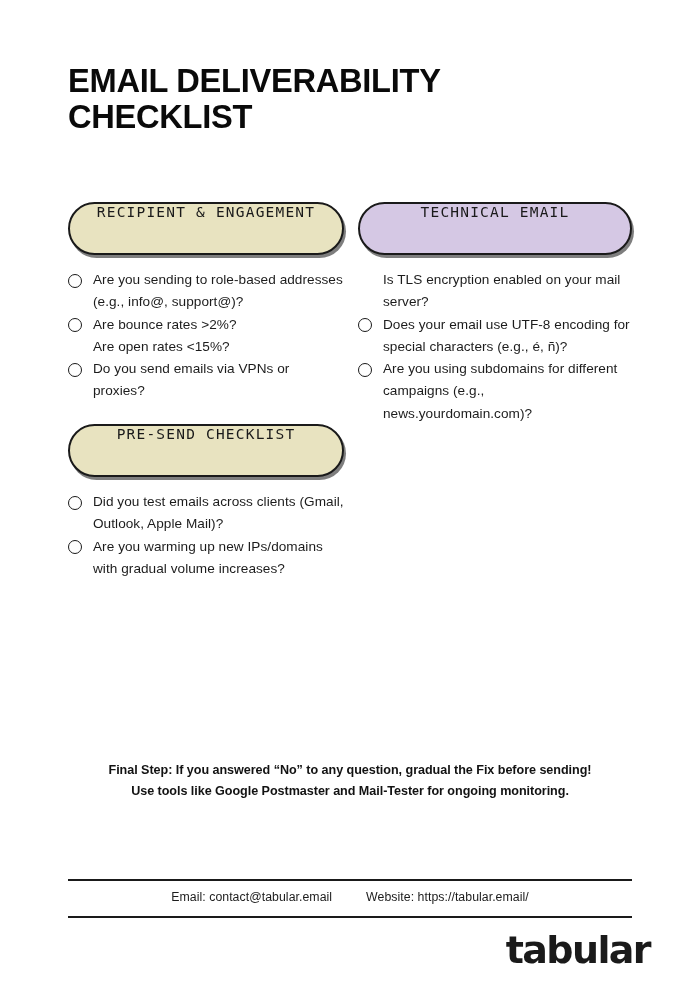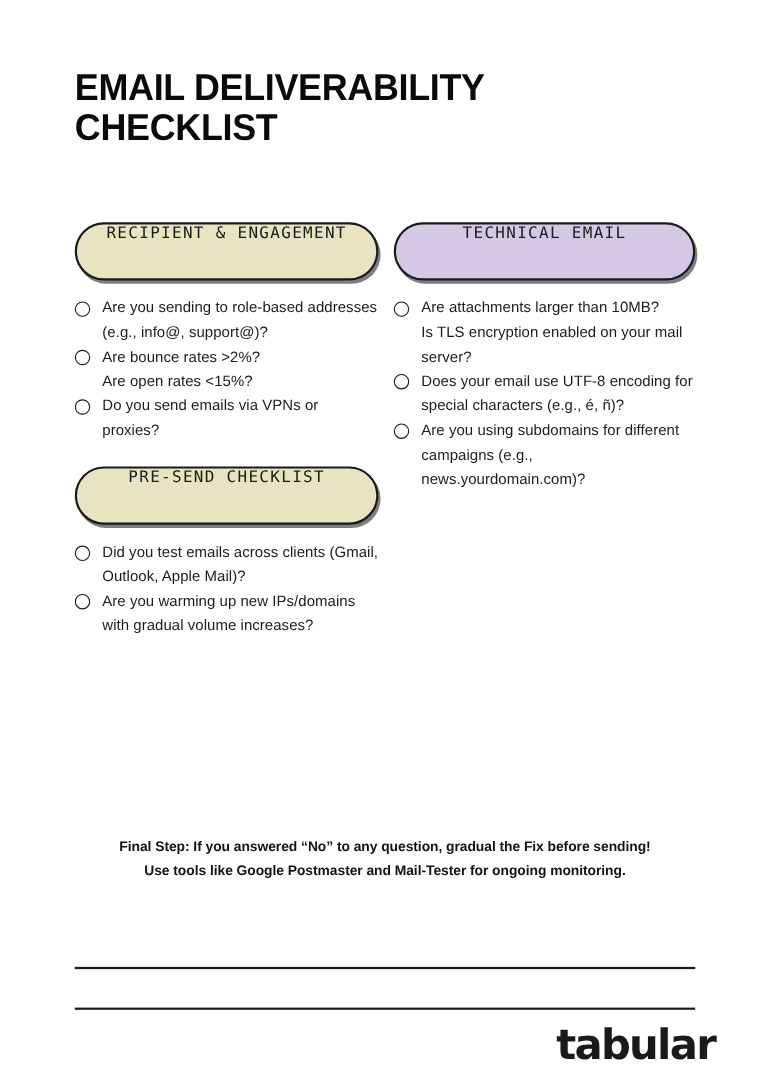--- a/index.html
+++ b/index.html
@@ -203,24 +203,20 @@
 
     </div>
   </div>
 
   <div class="col-right">
     <div class="pill lavender">
       <span class="pill-label">TECHNICAL EMAIL</span>
     </div>
     <div class="checklist">
 
-      <div class="ck-row">
-        <div class="ck-circle"></div>
-        <div class="ck-text">Are attachments larger than 10MB?</div>
-      </div>
 
       <div class="ck-row">
         <div class="ck-circle blank"></div>
         <div class="ck-text"> Is TLS encryption enabled on your mail server?</div>
       </div>
 
       <div class="ck-row">
         <div class="ck-circle"></div>
         <div class="ck-text">Does your email use UTF-8 encoding for special characters (e.g., é, ñ)?</div>
       </div>
@@ -253,17 +249,21 @@
 
     </div>
   </div>
 
   <div class="final-note">
     <span>Final Step: If you answered “No” to any question, gradual the Fix before sending!</span>
     <span>Use tools like Google Postmaster and Mail-Tester for ongoing monitoring.</span>
   </div>
 
   <div class="rule rule-top"></div>
+  <div class="footer-contact">
+    <span>Email: contact@tabular.email</span>
+    <span>Website: https://tabular.email/</span>
+  </div>
   <div class="rule rule-bottom"></div>
 
   <div class="logo">tabular</div>
 
 </div>
 
 </body></html>

